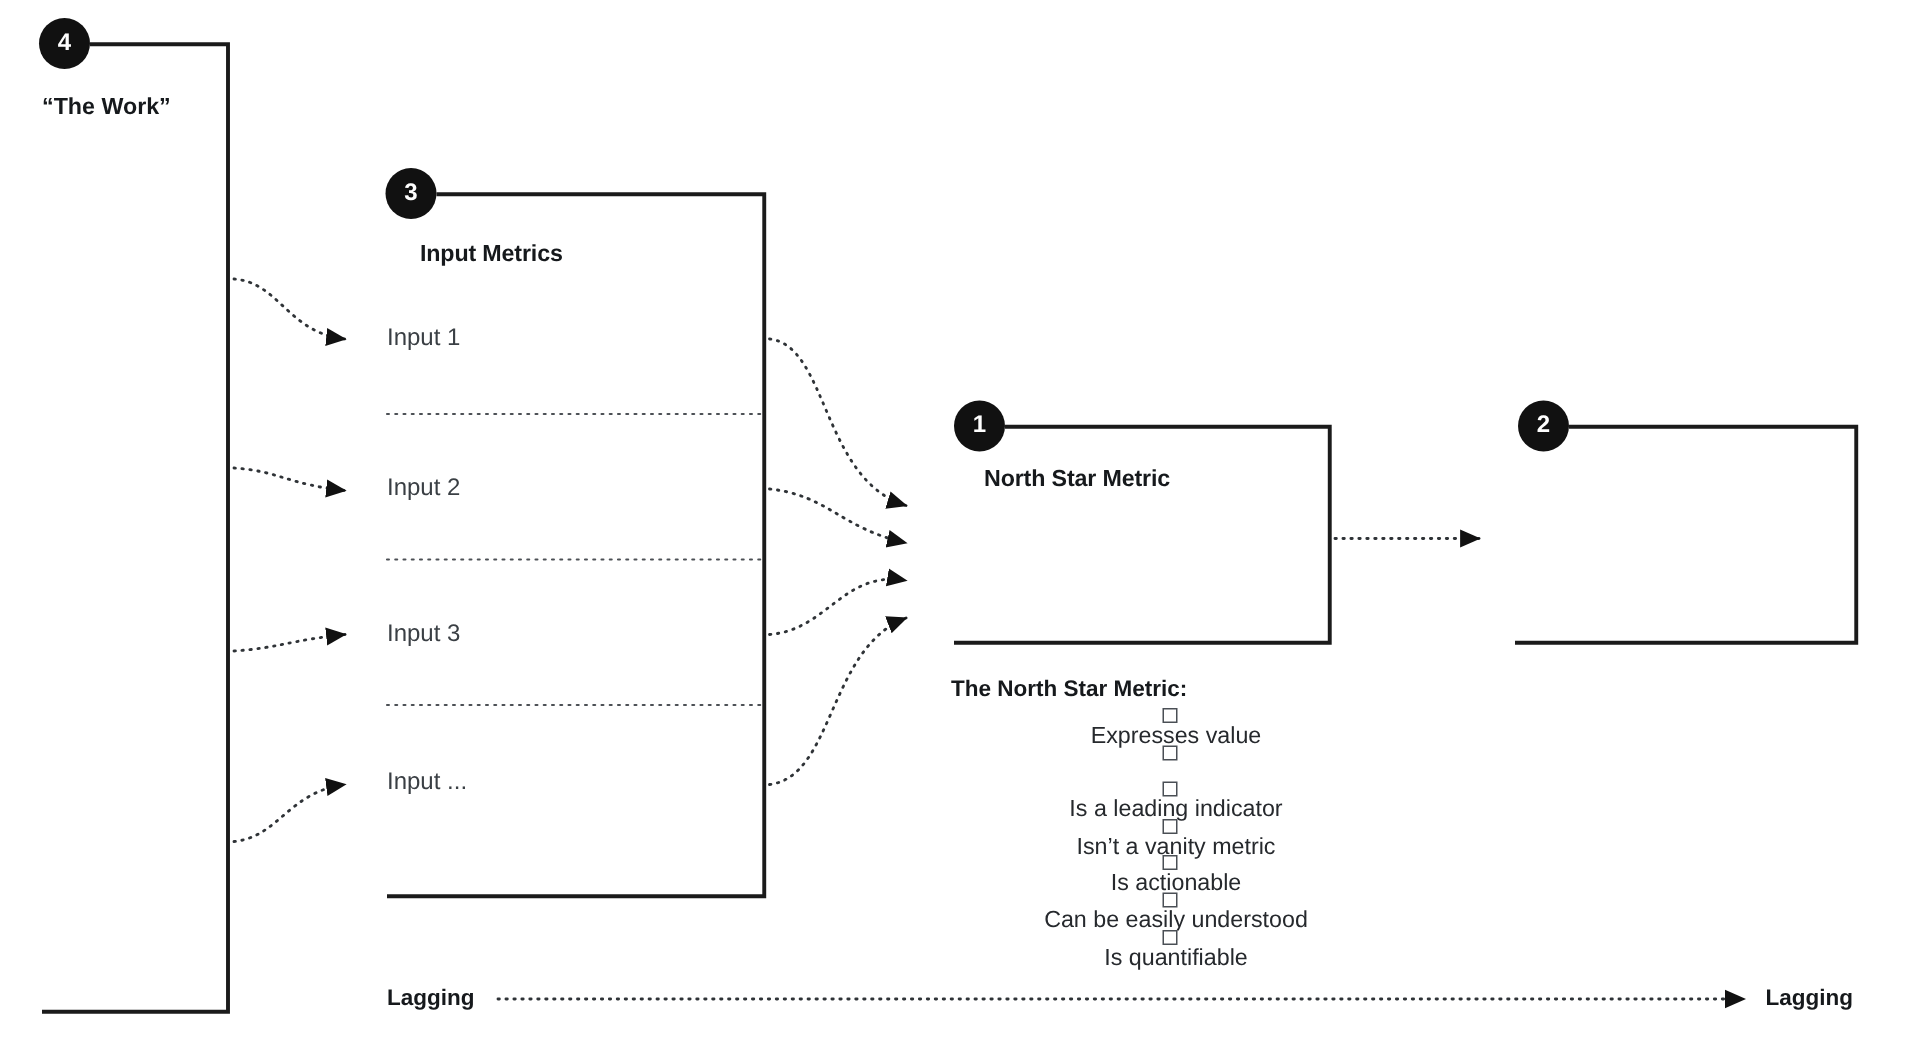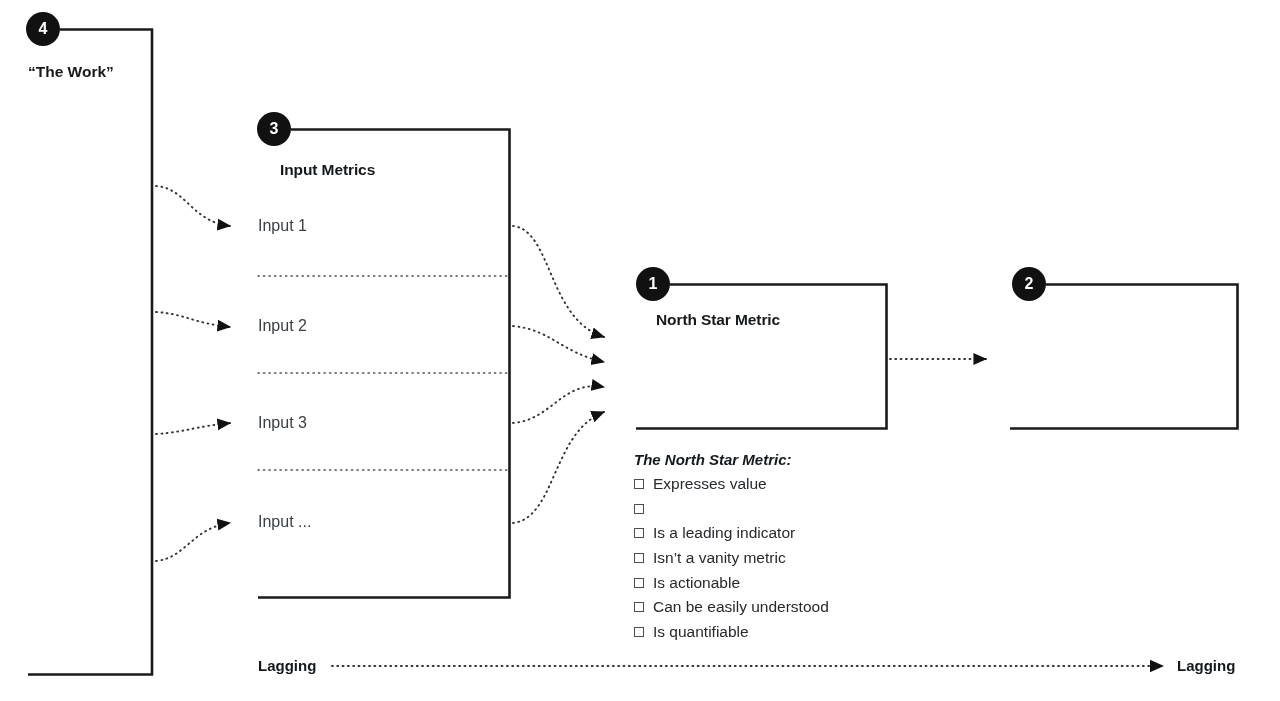--- a/index.html
+++ b/index.html
@@ -75,21 +75,20 @@
     font-weight: bold;
     font-size: 15.5px;
     line-height: 22px;
     color: #16191c;
     width: 240px;
     letter-spacing: -0.15px;
   }
   .checklist-title {
     font-family: "Liberation Sans", sans-serif;
     font-weight: bold;
-    font-style: italic;
     font-size: 15px;
     color: #16191c;
   }
   .axis-label {
     font-family: "Liberation Sans", sans-serif;
     font-weight: bold;
     font-size: 15px;
     color: #16191c;
   }
 
@@ -97,20 +96,21 @@
   #checklist {
     position: absolute;
     left: 634px;
     top: 472px;
     width: 300px;
   }
   .check-row {
     display: flex;
     align-items: center;
     height: 24.6px;
+    flex-direction: column;
   }
   .check-box {
     width: 10px;
     height: 10px;
     border: 1.2px solid #4a4f55;
     background: #ffffff;
     margin-right: 9px;
     flex: 0 0 auto;
     box-sizing: border-box;
   }

